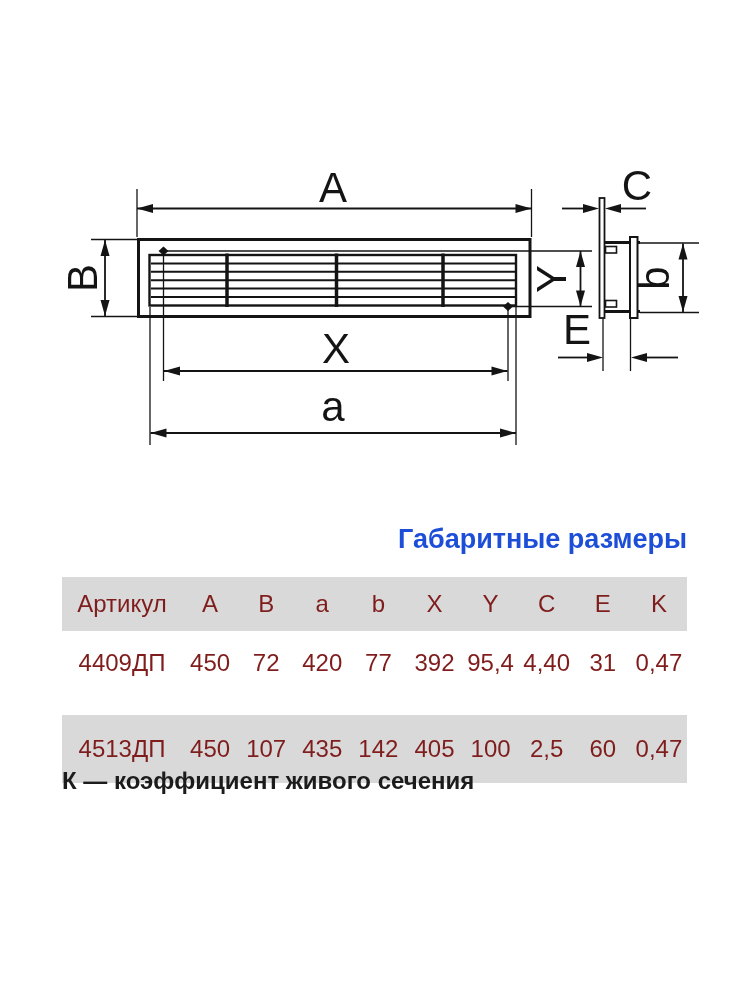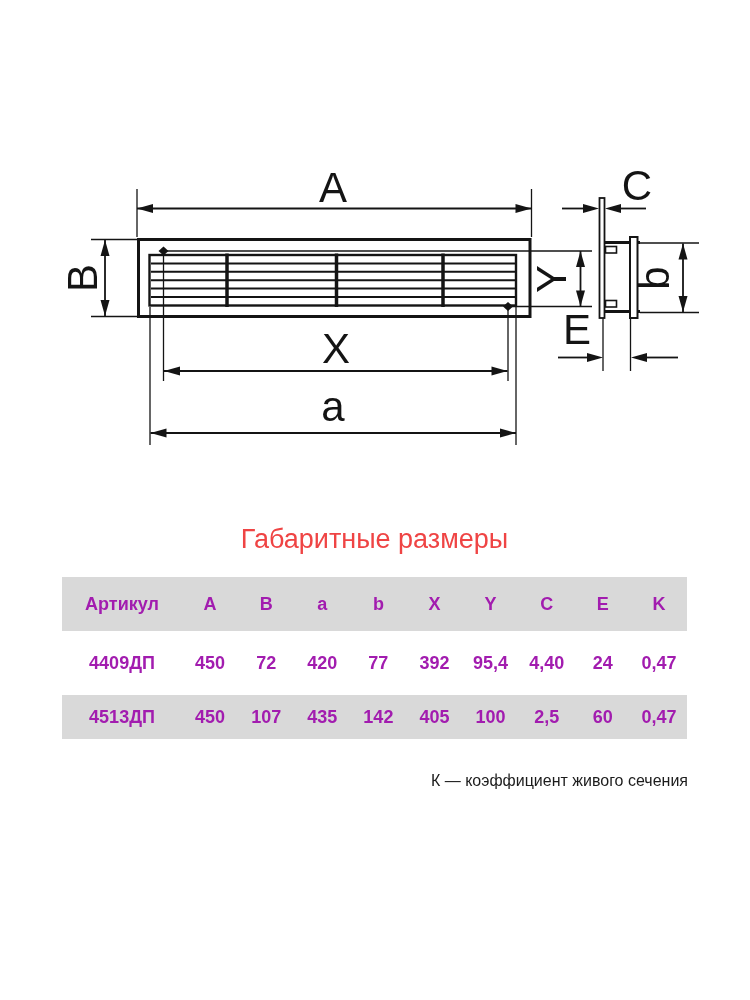--- a/index.html
+++ b/index.html
@@ -7,36 +7,36 @@
     width:750px;height:1000px;position:relative;background:#ffffff;
     font-family:"Liberation Sans", sans-serif;color:#1c1c1c;overflow:hidden;
   }
   #drawing{position:absolute;top:0;left:0;}
   #drawing text{
     font-family:"Liberation Sans", sans-serif;
     font-size:42px;fill:#141414;
   }
   .table-title{
     position:absolute;top:524px;left:62px;width:625px;
-    text-align:center;font-size:27px;font-weight:normal;color:#ef4444;
+    text-align:right;font-size:27px;font-weight:bold;color:#1d4ed8;
   }
   .dim-table{
     position:absolute;top:577px;left:62px;width:625px;
-    font-size:18px;font-weight:bold;color:#a21caf;
+    font-size:24px;font-weight:normal;color:#7f1d1d;
   }
   .trow{
     display:grid;grid-template-columns:120px repeat(9,1fr);
     align-items:center;text-align:center;
   }
   .trow.header{height:54px;background:#d9d9d9;}
   .trow.r1{height:64px;background:#ffffff;}
-  .trow.r2{height:44px;background:#d9d9d9;}
+  .trow.r2{height:68px;background:#d9d9d9;margin-top:20px;}
   .footnote{
     position:absolute;top:766px;left:62px;width:626px;
-    font-size:16px;font-weight:normal;color:#1c1c1c;line-height:30px;text-align:right;
+    font-size:24px;font-weight:bold;color:#1c1c1c;line-height:30px;
   }
   .ln{stroke:#141414;fill:none;}
   .fl{fill:#141414;stroke:none;}
   .wh{fill:#ffffff;stroke:#141414;}
 </style>
 </head>
 <body>
 
 <svg id="drawing" width="750" height="470" viewBox="0 0 750 470">
 
@@ -155,21 +155,21 @@
   </div>
   <div class="trow r1">
     <div>4409ДП</div>
     <div>450</div>
     <div>72</div>
     <div>420</div>
     <div>77</div>
     <div>392</div>
     <div>95,4</div>
     <div>4,40</div>
-    <div>24</div>
+    <div>31</div>
     <div>0,47</div>
   </div>
   <div class="trow r2">
     <div>4513ДП</div>
     <div>450</div>
     <div>107</div>
     <div>435</div>
     <div>142</div>
     <div>405</div>
     <div>100</div>

